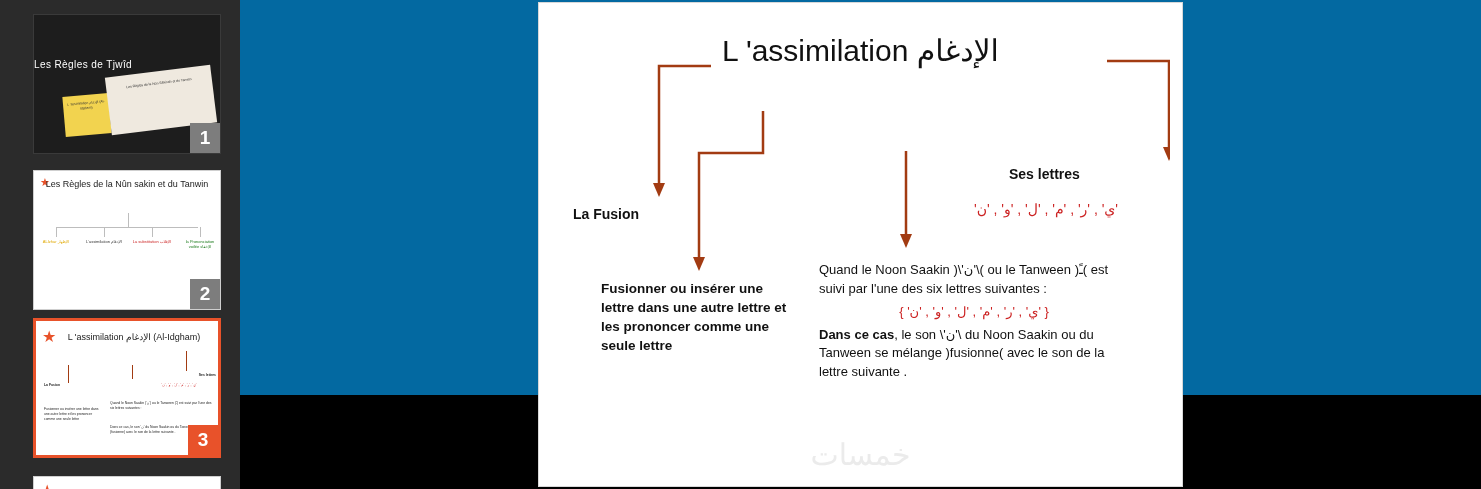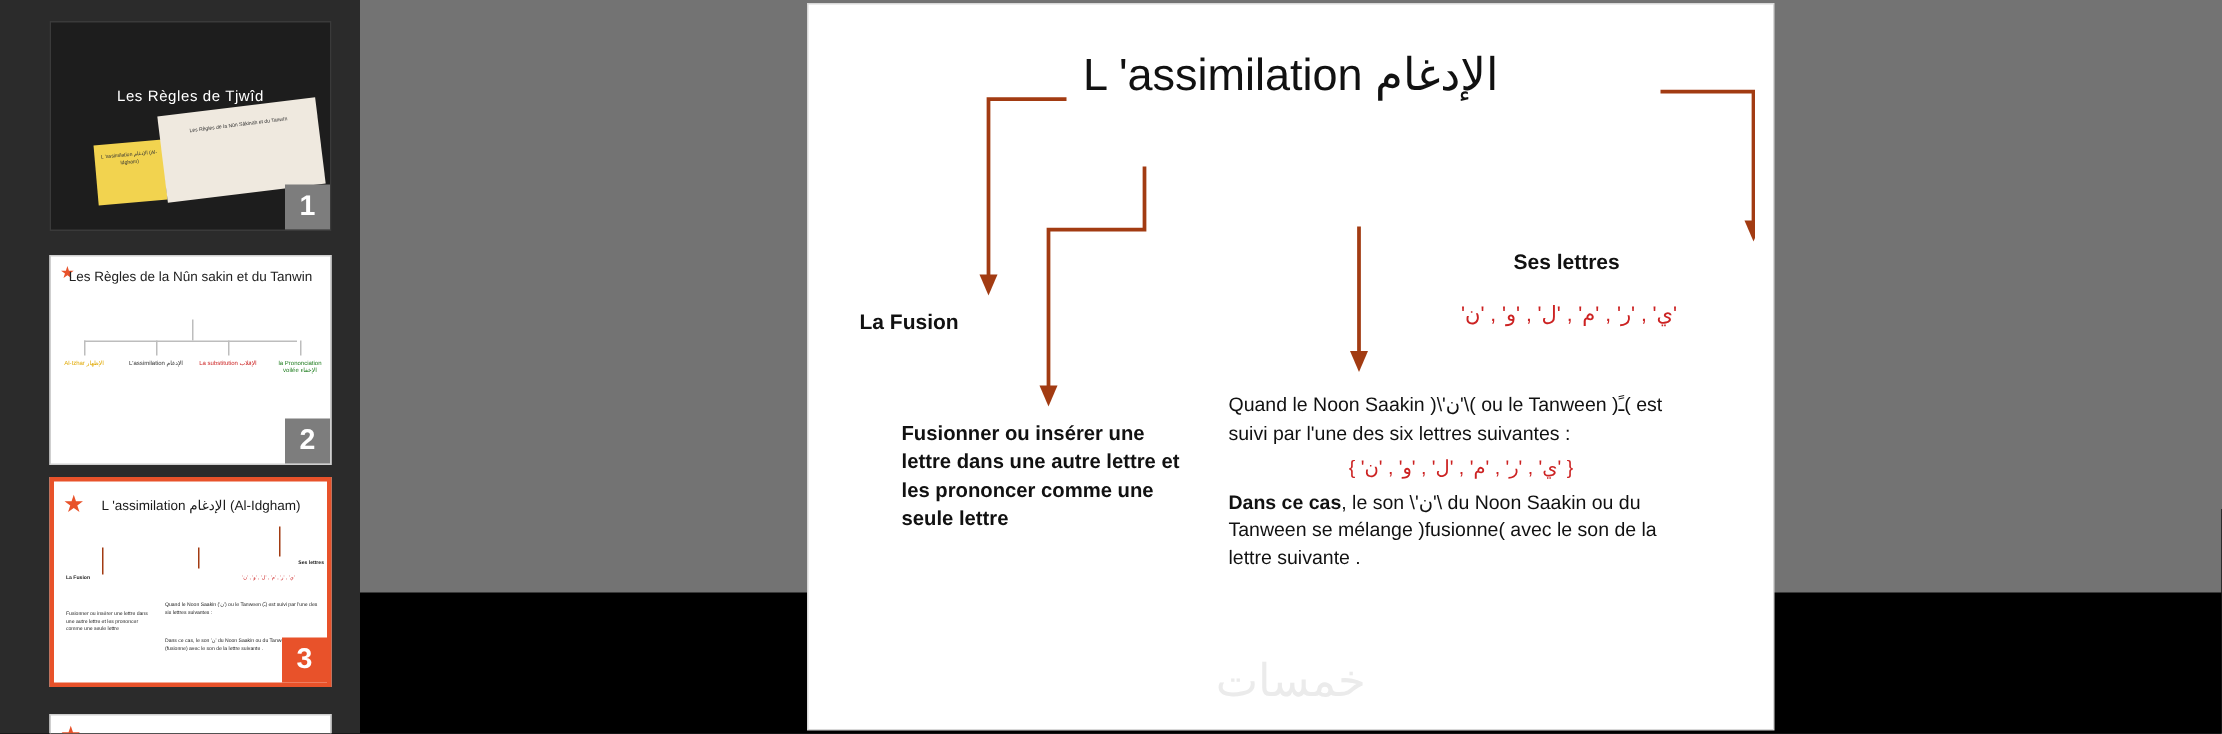--- a/index.html
+++ b/index.html
@@ -47,21 +47,21 @@
     align-items: center;
     justify-content: center;
   }
   .thumb.selected .thumb-num { background: #e8522a; }
 
   
   #thumb1 { top: 14px; background: #1d1d1d; border-color: #3a3a3a; }
   #t1-title {
     position: absolute;
     left: 0; right: 0; top: 44px;
-    text-align: center;
+    text-align: left;
     color: #ffffff;
     font-size: 10px;
     letter-spacing: .4px;
   }
   #t1-cardA {
     position: absolute;
     left: 30px; top: 80px;
     width: 46px; height: 40px;
     background: #f2d34f;
     transform: rotate(-5deg);
@@ -129,21 +129,21 @@
   .t3-arrow { position: absolute; background: #a23b12; }
 
   
   #thumb4 { top: 476px; height: 140px; }
 
   
   #stage {
     position: absolute;
     left: 240px; top: 0;
     width: 1241px; height: 395px;
-    background: #737373;
+    background: #0369a1;
   }
   #slide {
     position: absolute;
     left: 299px; top: 3px;
     width: 643px; height: 483px;
     background: #ffffff;
     box-shadow: 0 0 0 1px #d8d8d8;
     overflow: hidden;
   }
   #slide-inner {

